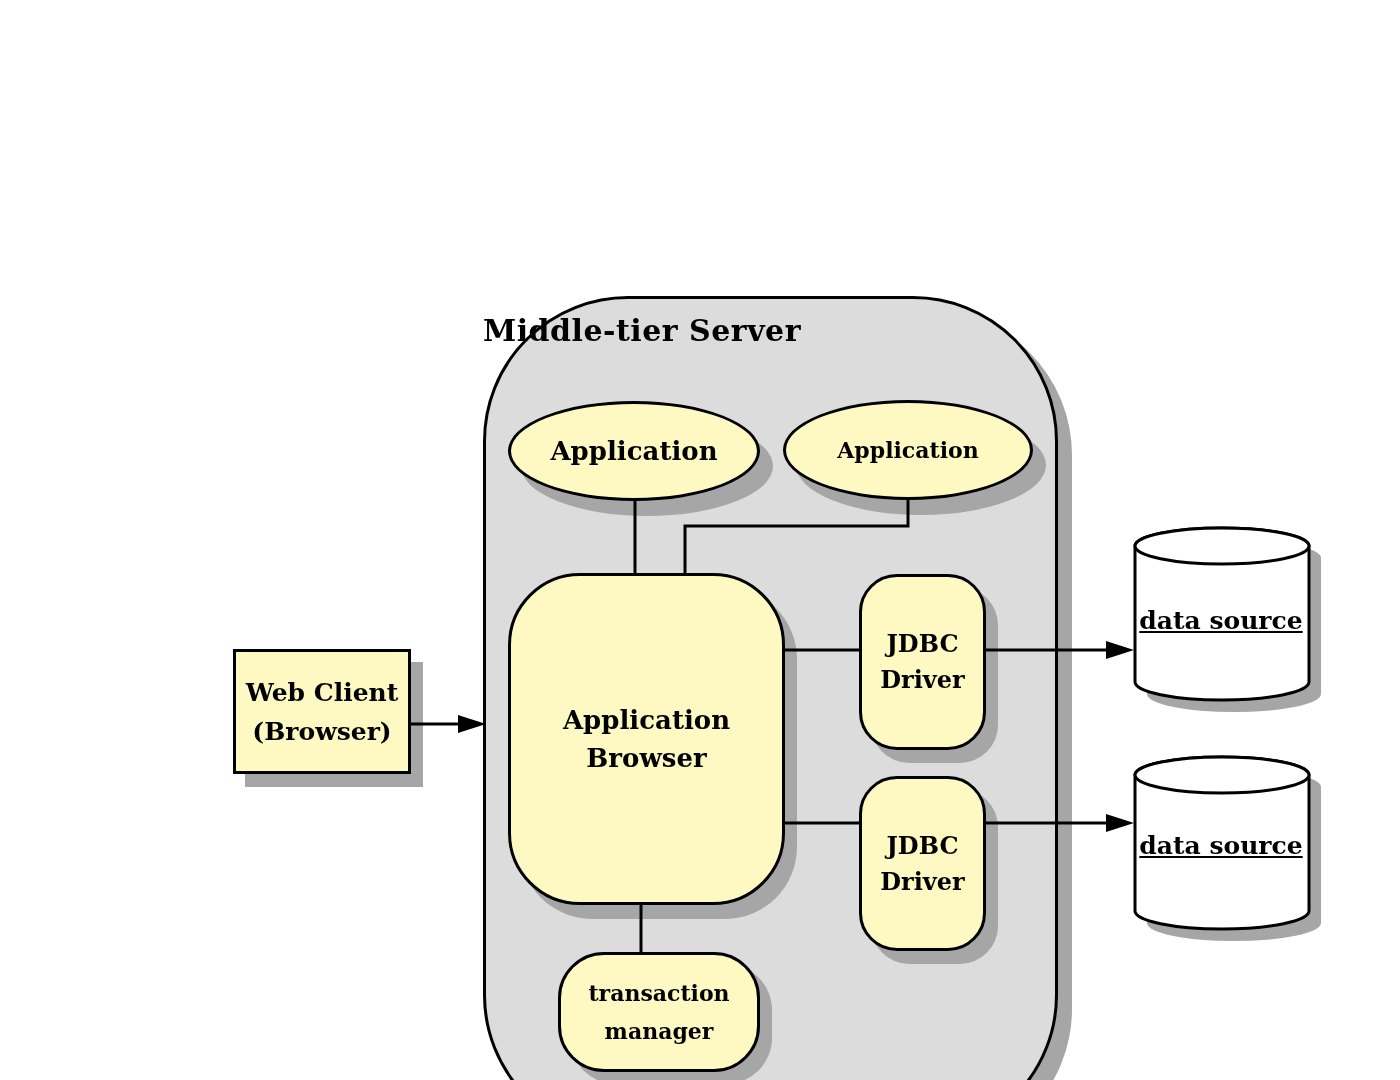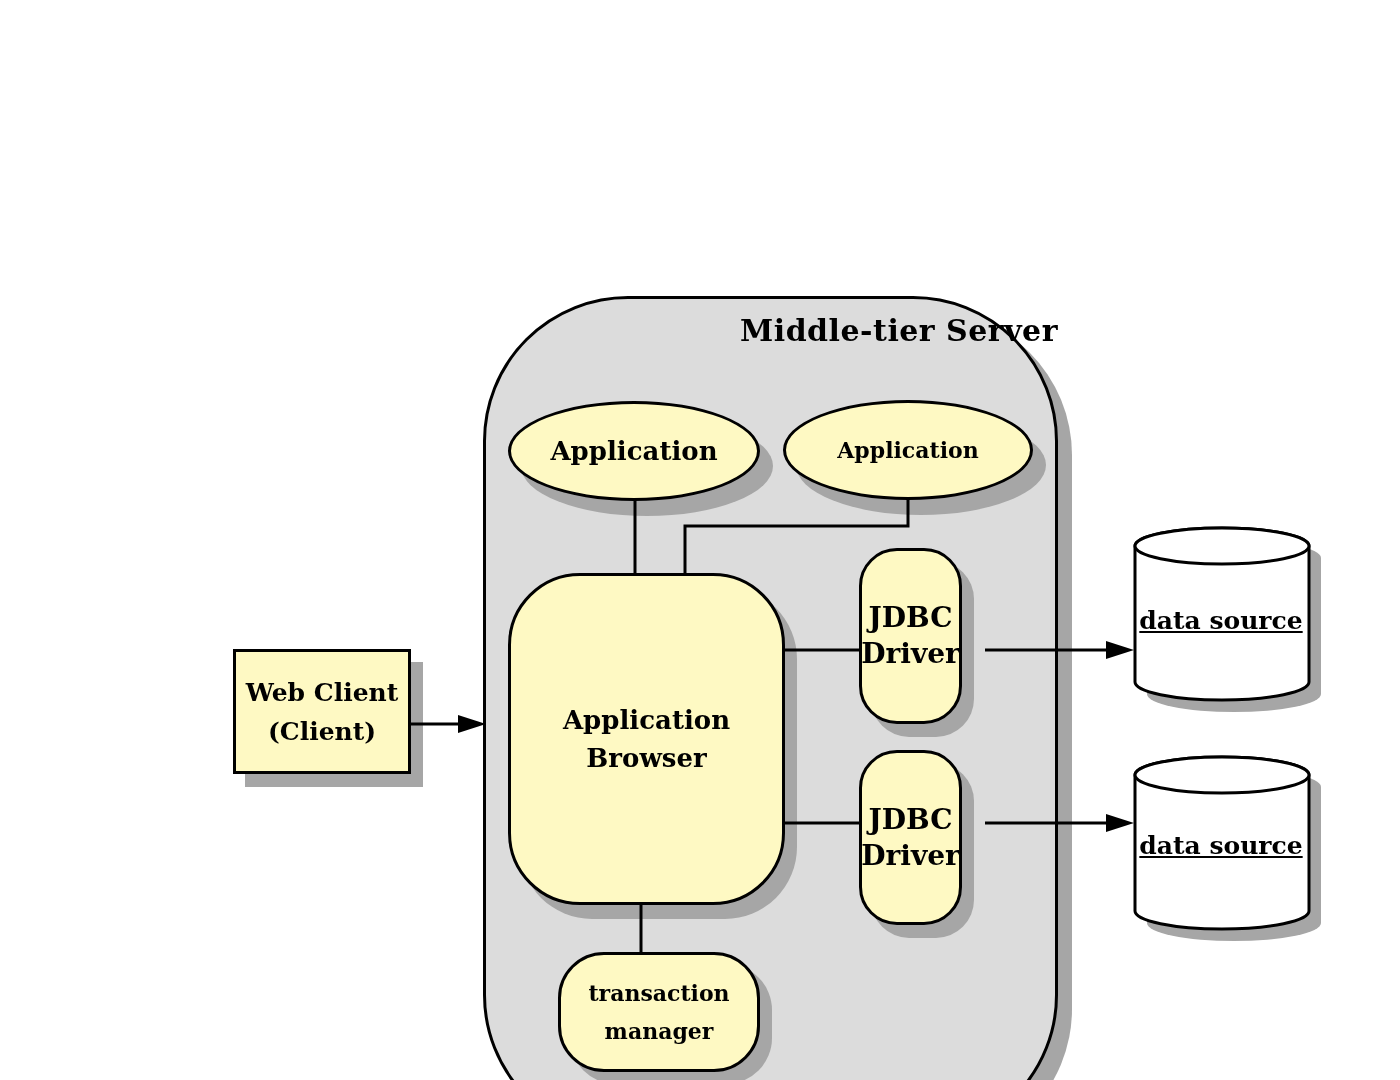--- a/index.html
+++ b/index.html
@@ -19,21 +19,21 @@
   #mid-container {
     left: 483px; top: 296px; width: 575px; height: 844px;
     background: #dcdcdc;
     border: 3px solid #000000;
     border-radius: 145px;
     box-shadow: 14px 14px 0 #a6a6a6;
     z-index: 1;
   }
   #mid-title {
     left: 483px; top: 311px; width: 575px; height: 40px;
-    text-align: right;
+    text-align: left;
     font-size: 30px;
     line-height: 40px;
     z-index: 2;
     letter-spacing: 0.5px;
   }
 
   
   .node {
     background: #fef9c3;
     border: 3px solid #000000;
@@ -50,22 +50,22 @@
                        border-radius: 50%; box-shadow: 13px 15px 0 #a6a6a6;
                        font-size: 26px; }
   #app-ellipse-right { left: 783px; top: 400px; width: 250px; height: 100px;
                        border-radius: 50%; box-shadow: 13px 15px 0 #a6a6a6;
                        font-size: 22px; }
 
   #app-server { left: 508px; top: 573px; width: 277px; height: 332px;
                 border-radius: 72px; box-shadow: 12px 14px 0 #a6a6a6;
                 font-size: 26px; line-height: 38px; }
 
-  .jdbc { width: 103px; border-radius: 38px; box-shadow: 12px 13px 0 #a6a6a6;
-          font-size: 28px; line-height: 36px; }
+  .jdbc { width: 127px; border-radius: 38px; box-shadow: 12px 13px 0 #a6a6a6;
+          font-size: 24px; line-height: 36px; margin-top: 26px; }
   #jdbc-top    { left: 859px; top: 548px; height: 176px; }
   #jdbc-bottom { left: 859px; top: 750px; height: 175px; }
 
   #transaction-manager { left: 558px; top: 952px; width: 202px; height: 120px;
                          border-radius: 46px; box-shadow: 12px 12px 0 #a6a6a6;
                          font-size: 22px; line-height: 38px; }
 
   #web-client { left: 233px; top: 649px; width: 178px; height: 125px;
                 box-shadow: 12px 13px 0 #a6a6a6;
                 font-size: 25px; line-height: 39px; }
@@ -123,21 +123,21 @@
     <span class="ln">Driver</span>
   </div>
 
   <div class="abs node" id="transaction-manager">
     <span class="ln">transaction</span>
     <span class="ln">manager</span>
   </div>
 
   <div class="abs node" id="web-client">
     <span class="ln">Web Client</span>
-    <span class="ln">(Client)</span>
+    <span class="ln">(Browser)</span>
   </div>
 
   <svg class="abs cyl-svg" id="cyl-top" width="200" height="205" viewBox="0 0 200 205">
     <path d="M5,24 A87,18 0 0 1 179,24 L179,160 A87,18 0 0 1 5,160 Z" transform="translate(12,12)" fill="#a6a6a6" stroke="none"></path>
     <path d="M5,24 A87,18 0 0 1 179,24 L179,160 A87,18 0 0 1 5,160 Z" fill="#ffffff" stroke="#000000" stroke-width="3"></path>
     <ellipse cx="92" cy="24" rx="87" ry="18" fill="#ffffff" stroke="#000000" stroke-width="3"></ellipse>
   </svg>
   <div class="abs cyl-label" id="ds-label-top">data source</div>
 
   <svg class="abs cyl-svg" id="cyl-bottom" width="200" height="205" viewBox="0 0 200 205">

